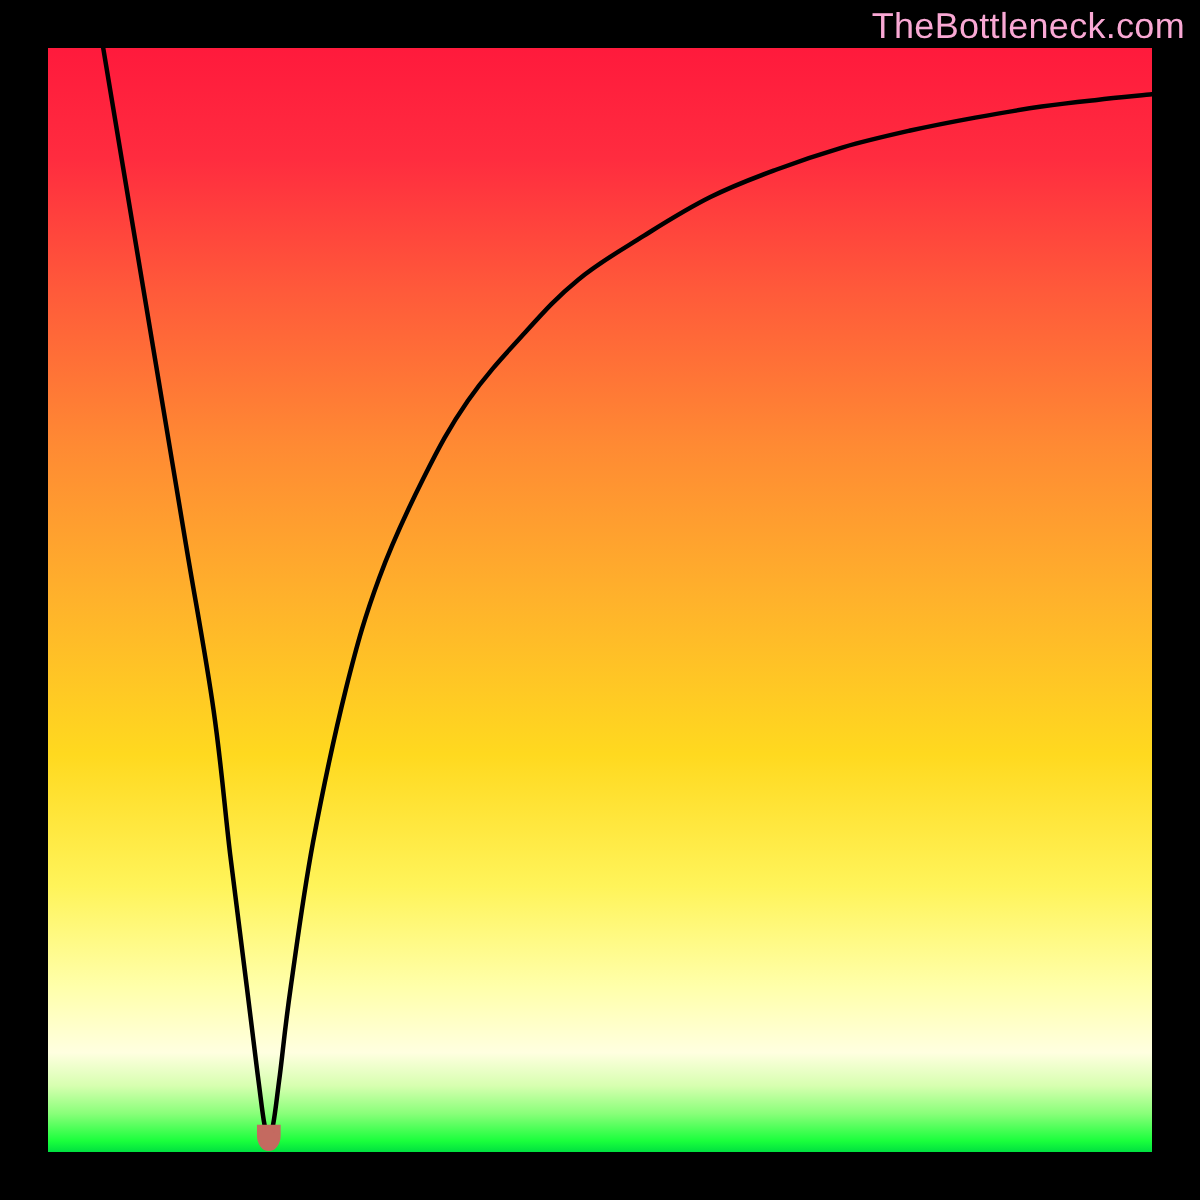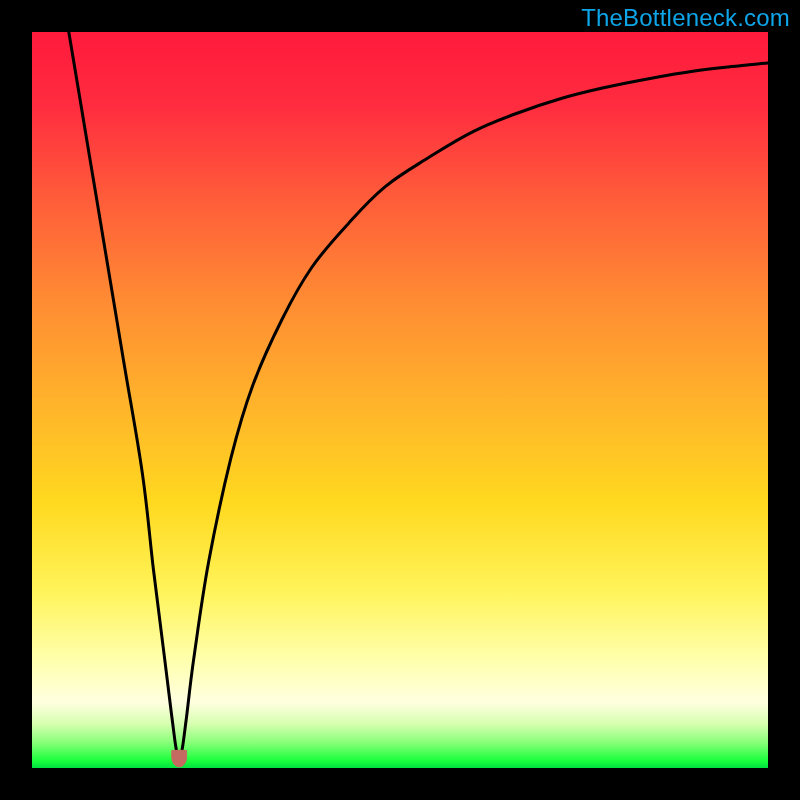--- a/index.html
+++ b/index.html
@@ -44,21 +44,21 @@
       #d7ffb0 94%,
       #8aff7a 96.5%,
       #1aff3c 99%,
       #00e040 100%
     );
   }
   .watermark {
     position: absolute;
     top: 4px;
     right: 10px;
-    color: #0ea5e9;
+    color: #f9a8d4;
     font-size: 24px;
     letter-spacing: 0.2px;
     user-select: none;
   }
   svg.curve {
     position: absolute;
     inset: 0;
     width: 736px;
     height: 736px;
   }

